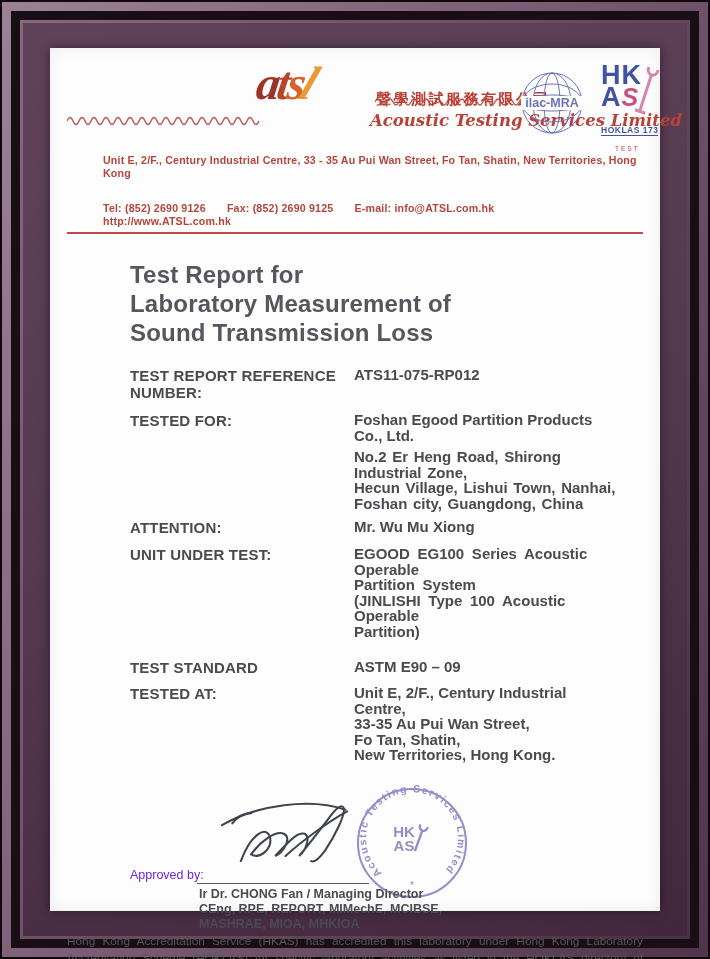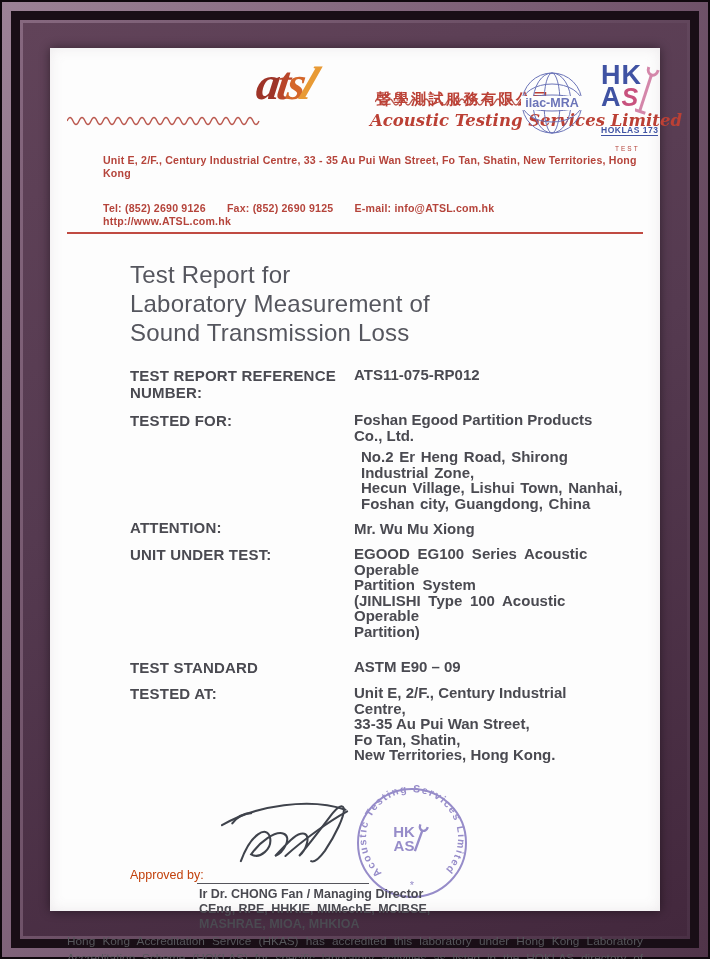--- a/index.html
+++ b/index.html
@@ -47,37 +47,37 @@
   .hkas-fork { position:absolute; left:34px; top:2px; width:26px; height:52px; }
   .hoklas { margin-top:17px; font-size:8.5px; font-weight:bold; color:#4053a3;
     border-bottom:1px solid #4053a3; display:inline-block; letter-spacing:.5px;text-align:center; }
   .hoklas-sub { font-size:6.5px; color:#b5443b; letter-spacing:2px; margin-left:14px; }
   .lh-address { margin-top:22px; font-size:10.6px; font-weight:bold; color:#b5443b;
     line-height:13px; letter-spacing:.2px;padding-left:36px; }
   .lh-contacts span { margin-right:18px;margin-top:40px; }
   .red-rule { margin-top:4px; height:2px; background:#c04b42; }
 
   
-  .report-title { margin:26px 0 0 80px; font-size:24px; font-weight:normal;
+  .report-title { margin:26px 0 0 80px; font-size:24px; font-weight:bold;
     color:#55565e; line-height:29px; letter-spacing:.2px; }
 
   
   .fields { margin:20px 17px 0 80px; font-size:15px; font-weight:bold; color:#4a4a51; }
   .frow { display:flex; }
   .flabel { width:224px; flex:none; letter-spacing:.2px; }
   .fvalue { width:262px; flex:none; white-space:pre-line; line-height:15.5px; }
   .mb11 { margin-bottom:11px; } .mb9 { margin-bottom:9px; } .mb6 { margin-bottom:6px; }
-  .mb8 { margin-bottom:8px; } .mb10 { margin-bottom:10px;align-items:flex-end; } .mb20 { margin-bottom:20px; }
-  .spread { word-spacing:3.5px; } .spread-sm { word-spacing:1.5px;margin-left:7px; }
+  .mb8 { margin-bottom:8px; } .mb10 { margin-bottom:10px; } .mb20 { margin-bottom:20px; }
+  .spread { word-spacing:3.5px; } .spread-sm { word-spacing:1.5px; }
 
   
   .approval { position:relative; height:150px; margin-top:20px; }
   .sig-svg { position:absolute; left:160px; top:6px; width:180px; height:92px; }
   .stamp { position:absolute; left:304px; top:2px; width:116px; height:116px; opacity:.85; }
-  .approved-by { position:absolute; left:80px; top:85px; font-size:12.5px; color:#c2410c; }
+  .approved-by { position:absolute; left:80px; top:85px; font-size:12.5px; color:#6d28d9; }
   .sig-line { position:absolute; left:147px; top:100px; width:172px; border-top:1.5px solid #55555c; }
   .approver { position:absolute; left:149px; top:104px; font-size:12.5px; font-weight:bold;
     color:#4a4a51; line-height:15px; white-space:pre-line; }
 
   
   .footer { margin:0 17px; }
   .accreditation { font-size:11.8px; color:#56565b; line-height:17px; text-align:justify; }
   .repro-note { margin-top:20px; font-size:14px; color:#56565b; }
 
   svg text { font-family:"Liberation Sans", sans-serif; }
@@ -218,21 +218,21 @@
           </text>
           <text x="58" y="104" text-anchor="middle" font-size="11" fill="#8579c0">*</text>
           <text x="50" y="52" text-anchor="middle" font-size="15" font-weight="bold" fill="#8579c0">HK</text>
           <text x="50" y="66" text-anchor="middle" font-size="15" font-weight="bold" fill="#8579c0">AS</text>
           <path d="M62 40 c0 7 8 7 8 0 M66 45 v22" fill="none" stroke="#8579c0" stroke-width="2.4" transform="rotate(20 66 52)"></path>
         </svg>
 
         <div class="approved-by">Approved by:</div>
         <div class="sig-line"></div>
         <div class="approver">Ir Dr. CHONG Fan / Managing Director
-CEng, RPE, HHKIE, MIMechE, MCIBSE,
+CEng, RPE, REPORT, MIMechE, MCIBSE,
 MASHRAE, MIOA, MHKIOA</div>
       </div>
 
       <div class="footer">
         <div class="accreditation">Hong Kong Accreditation Service (HKAS) has accredited this laboratory under Hong Kong Laboratory Accreditation Scheme (HOKLAS) for specific laboratory activities as listed in the HOKLAS directory of accredited laboratories. The results shown in this report (or certificate, where appropriate) were determined by this laboratory in accordance with its terms of accreditation.</div>
         <div class="repro-note">This report shall not be reproduced except in full.</div>
 
       </div>
 
      </div>

